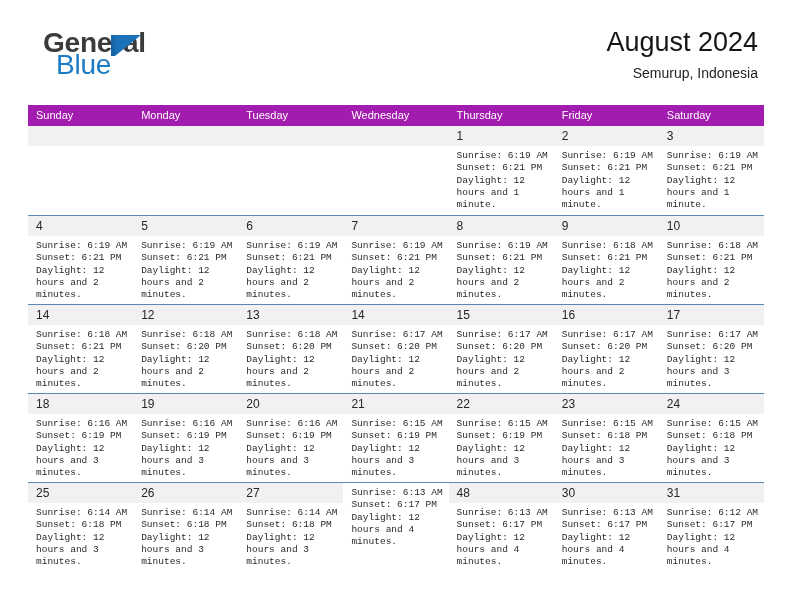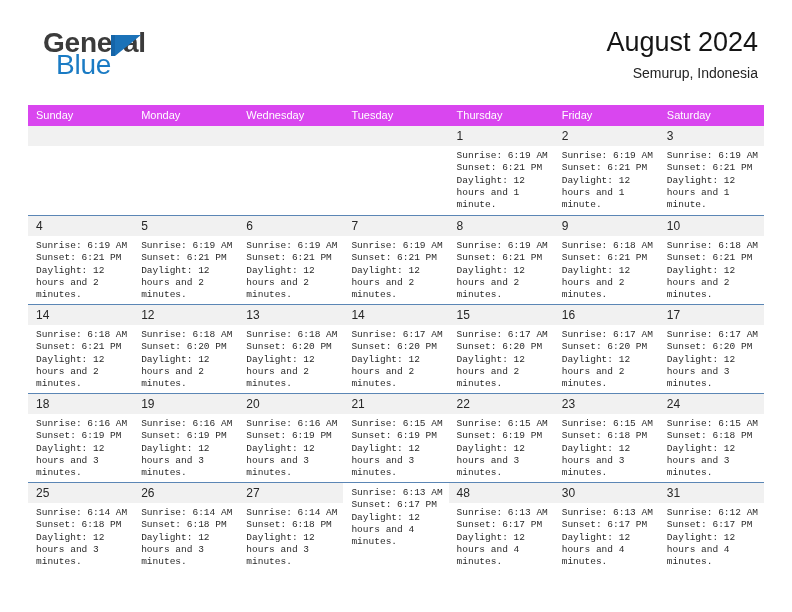--- a/index.html
+++ b/index.html
@@ -94,21 +94,21 @@
 
   
   .calendar {
     position: absolute;
     left: 28px;
     top: 105px;
     width: 736px;
   }
   .dow-row {
     display: flex;
-    background: #d946ef;
+    background: #a21caf;
     height: 21px;
   }
   .dow {
     flex: 1 1 0;
     color: #ffffff;
     font-size: 11px;
     line-height: 21px;
     padding-left: 8px;
     font-family: "Liberation Sans", sans-serif;
     white-space: nowrap;
@@ -168,22 +168,22 @@
       <div class="cal-sub">Semurup, Indonesia</div>
     </div>
 
   </div>
 
   <div class="calendar">
 
     <div class="dow-row">
       <div class="dow">Sunday</div>
       <div class="dow">Monday</div>
+      <div class="dow">Tuesday</div>
       <div class="dow">Wednesday</div>
-      <div class="dow">Tuesday</div>
       <div class="dow">Thursday</div>
       <div class="dow">Friday</div>
       <div class="dow">Saturday</div>
     </div>
 
     <div id="weeks-container">
         <div class="week first">
           <div class="cell empty">
             <div class="daynum-band"><span class="daynum"></span></div>
           </div>

